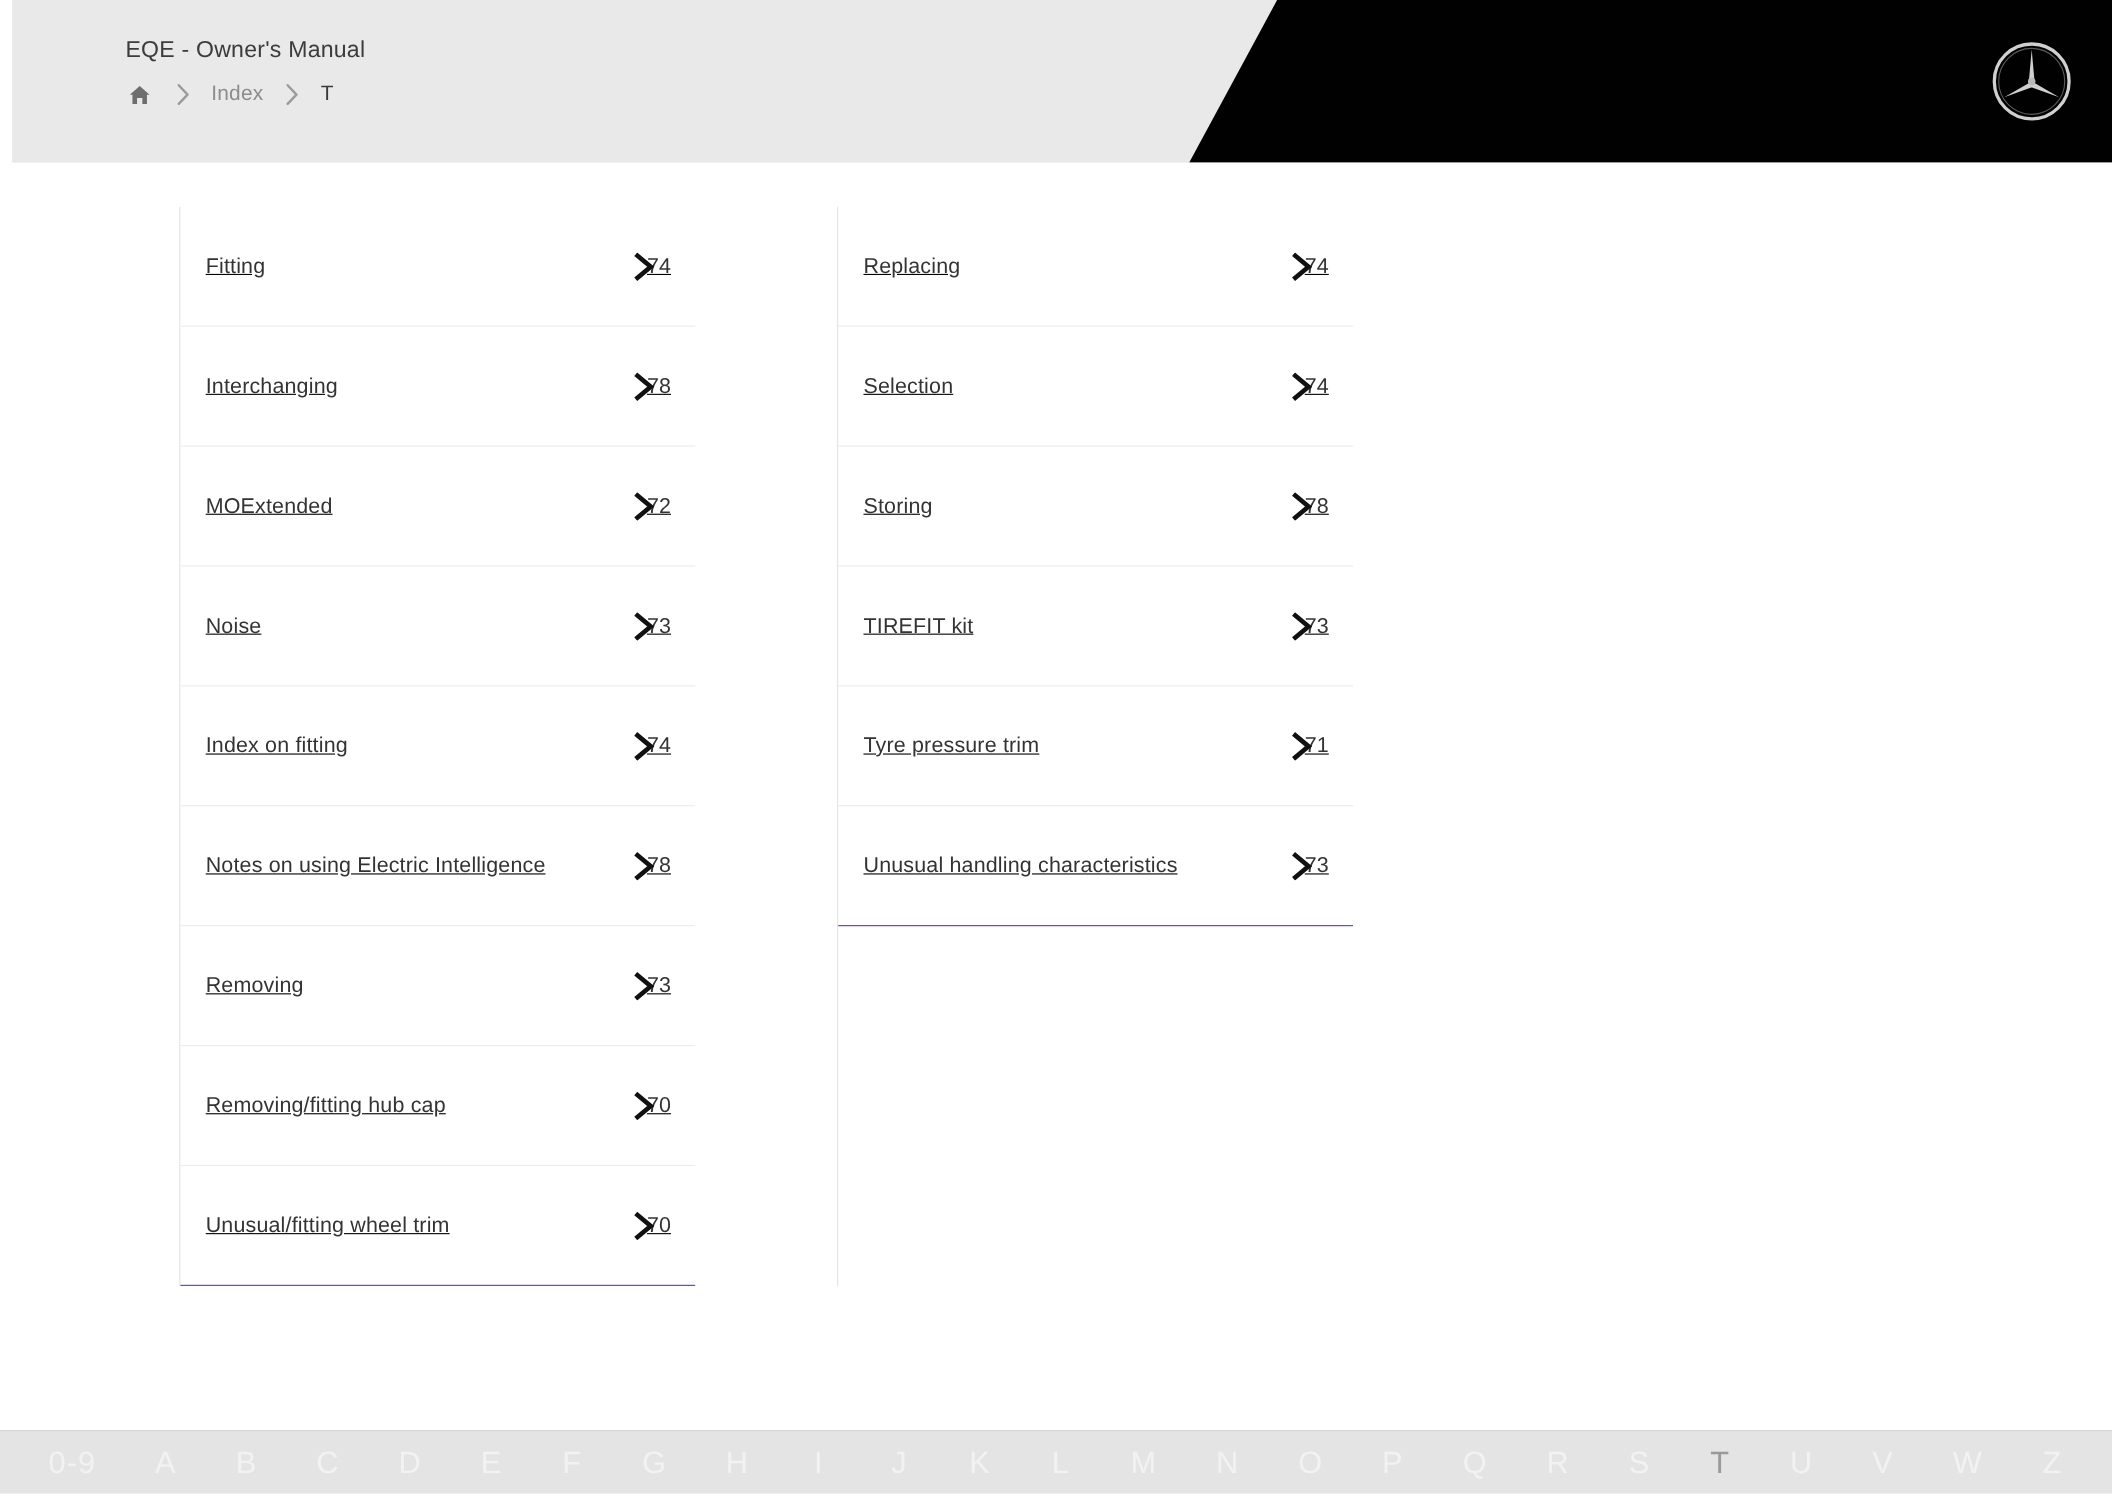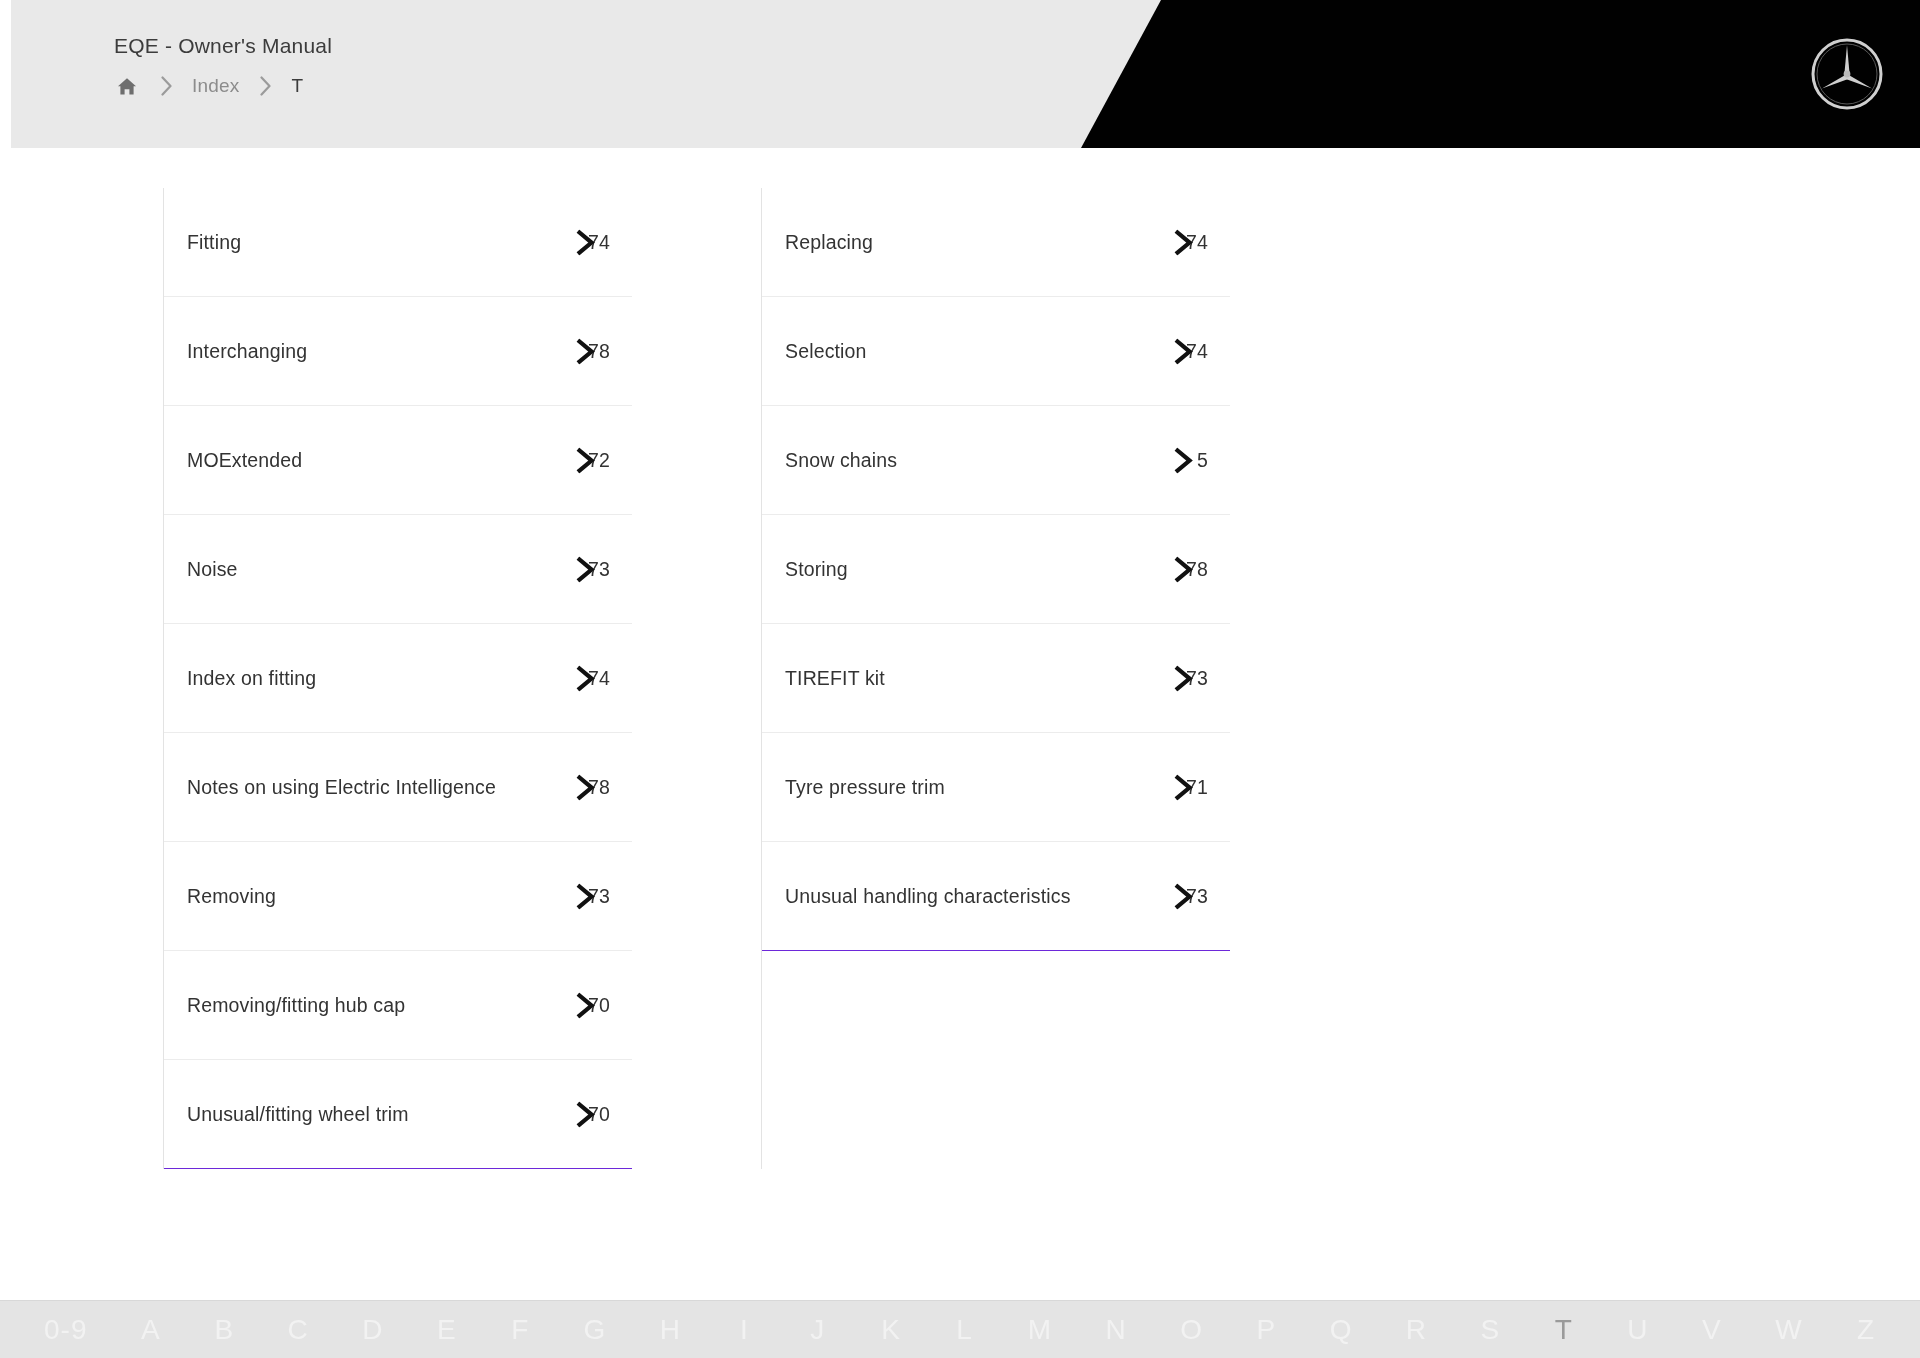--- a/index.html
+++ b/index.html
@@ -91,20 +91,21 @@
     width: 1920px;
     height: 1152px;
     background: #ffffff;
     padding-top: 40px;
   }
   .columns {
     position: relative;
     display: flex;
     margin-left: 163px;
     gap: 129px;
+    text-decoration: underline;
   }
   .column {
     width: 469px;
     border-left: 1px solid #e3e3e3;
   }
   .entry {
     display: flex;
     align-items: center;
     justify-content: space-between;
     height: 109px;
@@ -346,31 +347,20 @@
               <svg width="22" height="26" viewBox="0 0 22 26" aria-hidden="true">
                 <path d="M4 3 L16 13 L4 23" fill="none" stroke="#111111" stroke-width="4.2" stroke-linecap="square" stroke-linejoin="miter"></path>
               </svg>
             </span>
           </span>
         </div>
         <div class="entry">
           <span class="entry-label">Selection</span>
           <span class="entry-page">
             <span class="page-num">74</span>
-            <span class="page-chevron">
-              <svg width="22" height="26" viewBox="0 0 22 26" aria-hidden="true">
-                <path d="M4 3 L16 13 L4 23" fill="none" stroke="#111111" stroke-width="4.2" stroke-linecap="square" stroke-linejoin="miter"></path>
-              </svg>
-            </span>
-          </span>
-        </div>
-        <div class="entry">
-          <span class="entry-label">Snow chains</span>
-          <span class="entry-page">
-            <span class="page-num">5</span>
             <span class="page-chevron">
               <svg width="22" height="26" viewBox="0 0 22 26" aria-hidden="true">
                 <path d="M4 3 L16 13 L4 23" fill="none" stroke="#111111" stroke-width="4.2" stroke-linecap="square" stroke-linejoin="miter"></path>
               </svg>
             </span>
           </span>
         </div>
         <div class="entry">
           <span class="entry-label">Storing</span>
           <span class="entry-page">

